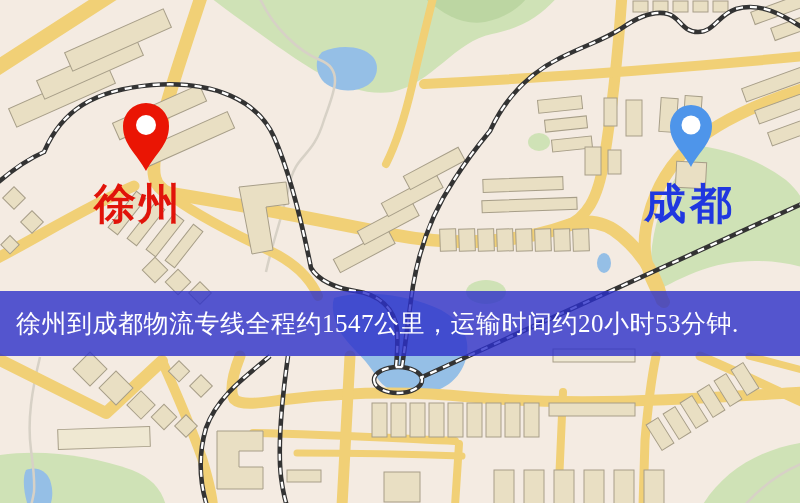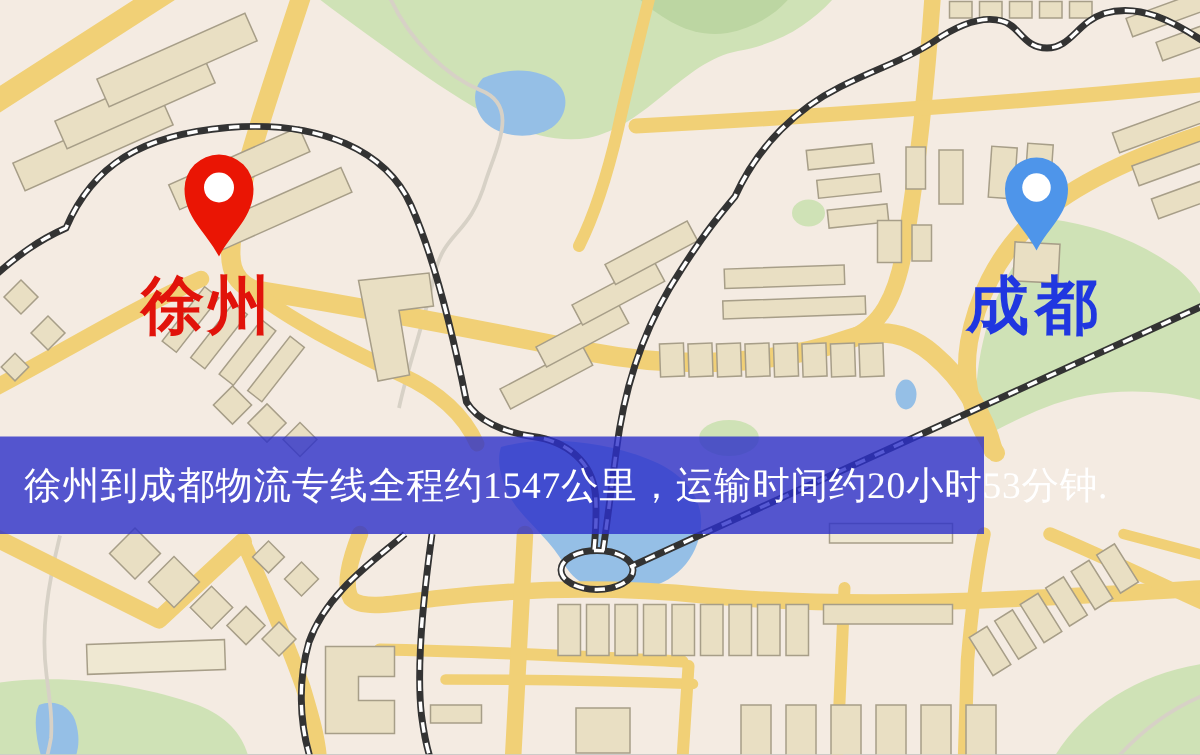--- a/index.html
+++ b/index.html
@@ -1,28 +1,28 @@
 <!DOCTYPE html>
 <html><head>
 <meta charset="utf-8">
 <style>
   html,body{margin:0;padding:0;background:#ddd;font-family:"Liberation Sans",sans-serif;}
-  .stage{position:relative;width:800px;height:503px;overflow:hidden;background:#737373;}
+  .stage{position:relative;width:800px;height:503px;overflow:hidden;background:#a16207;}
   .stage svg{position:absolute;left:0;top:0;display:block;}
   .roads path{fill:none;stroke:#f1d076;stroke-linecap:round;stroke-linejoin:round;}
   .rw-case path{fill:none;stroke:#333;stroke-width:4.6;stroke-linecap:butt;}
   .rw-dash path{fill:none;stroke:#fff;stroke-width:2.3;stroke-dasharray:7 7;}
   .trails path{fill:none;stroke:#d7d1c6;stroke-width:2.5;}
   .bld rect,.bld path{fill:#e9dfc3;stroke:#a79e88;stroke-width:1;}
   .bld .lite{fill:#efe8d2;}
   .parks path,.parks ellipse{fill:#cfe2b6;stroke:none;}
   .parks .dark{fill:#bcd6a2;}
   .waters path,.waters ellipse{fill:#95bfe6;stroke:none;}
   .citylabel{font-family:"Liberation Serif","DejaVu Serif",serif;font-weight:bold;font-size:42px;}
-  .banner{position:absolute;left:0;top:291px;width:656px;height:65px;
+  .banner{position:absolute;left:0;top:291px;width:800px;height:65px;
     background:rgba(44,47,201,0.80);display:flex;align-items:center;
     padding-left:16px;box-sizing:border-box;}
   .banner span{color:#fff;font-family:"Liberation Serif","DejaVu Serif",serif;
     font-size:25px;letter-spacing:0.5px;white-space:nowrap;}
 </style>
 </head>
 <body>
 
 <div class="stage">
   <svg width="800" height="503" viewBox="0 0 800 503">

